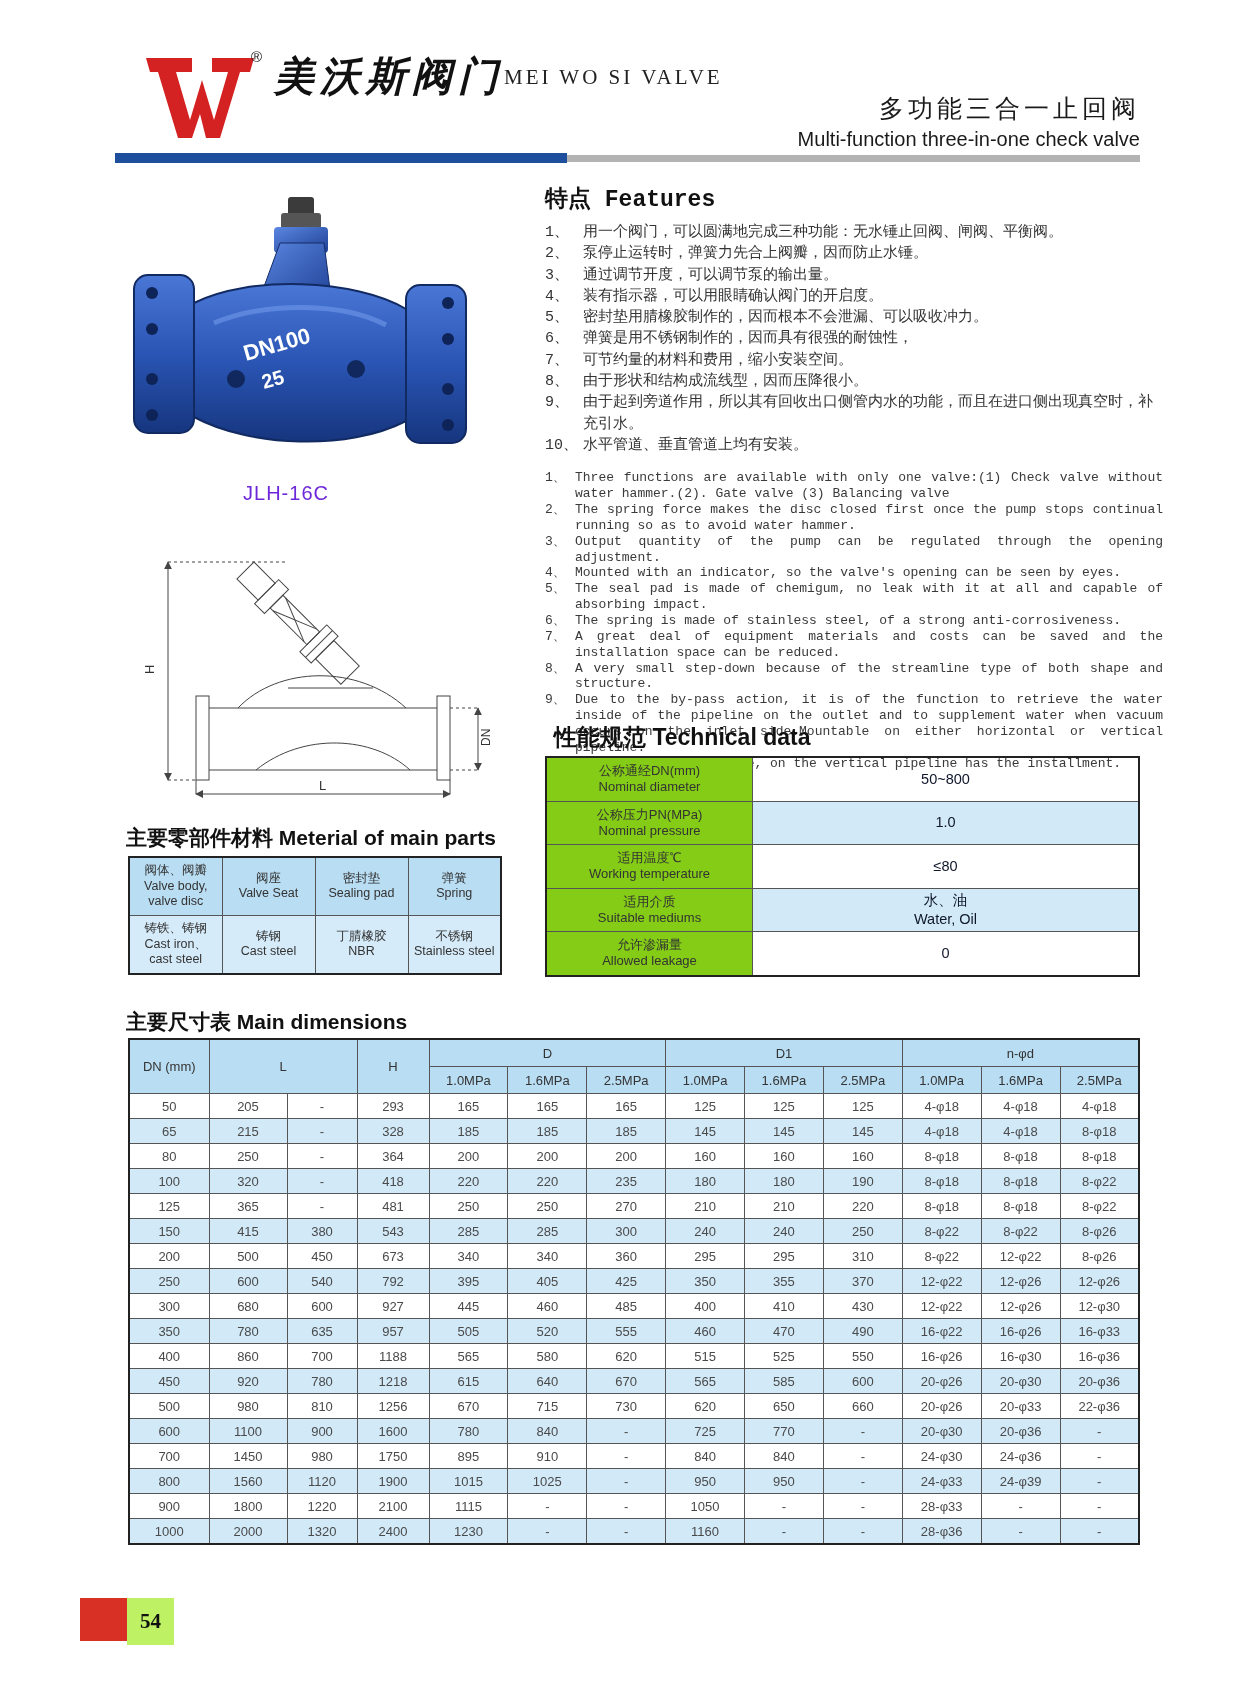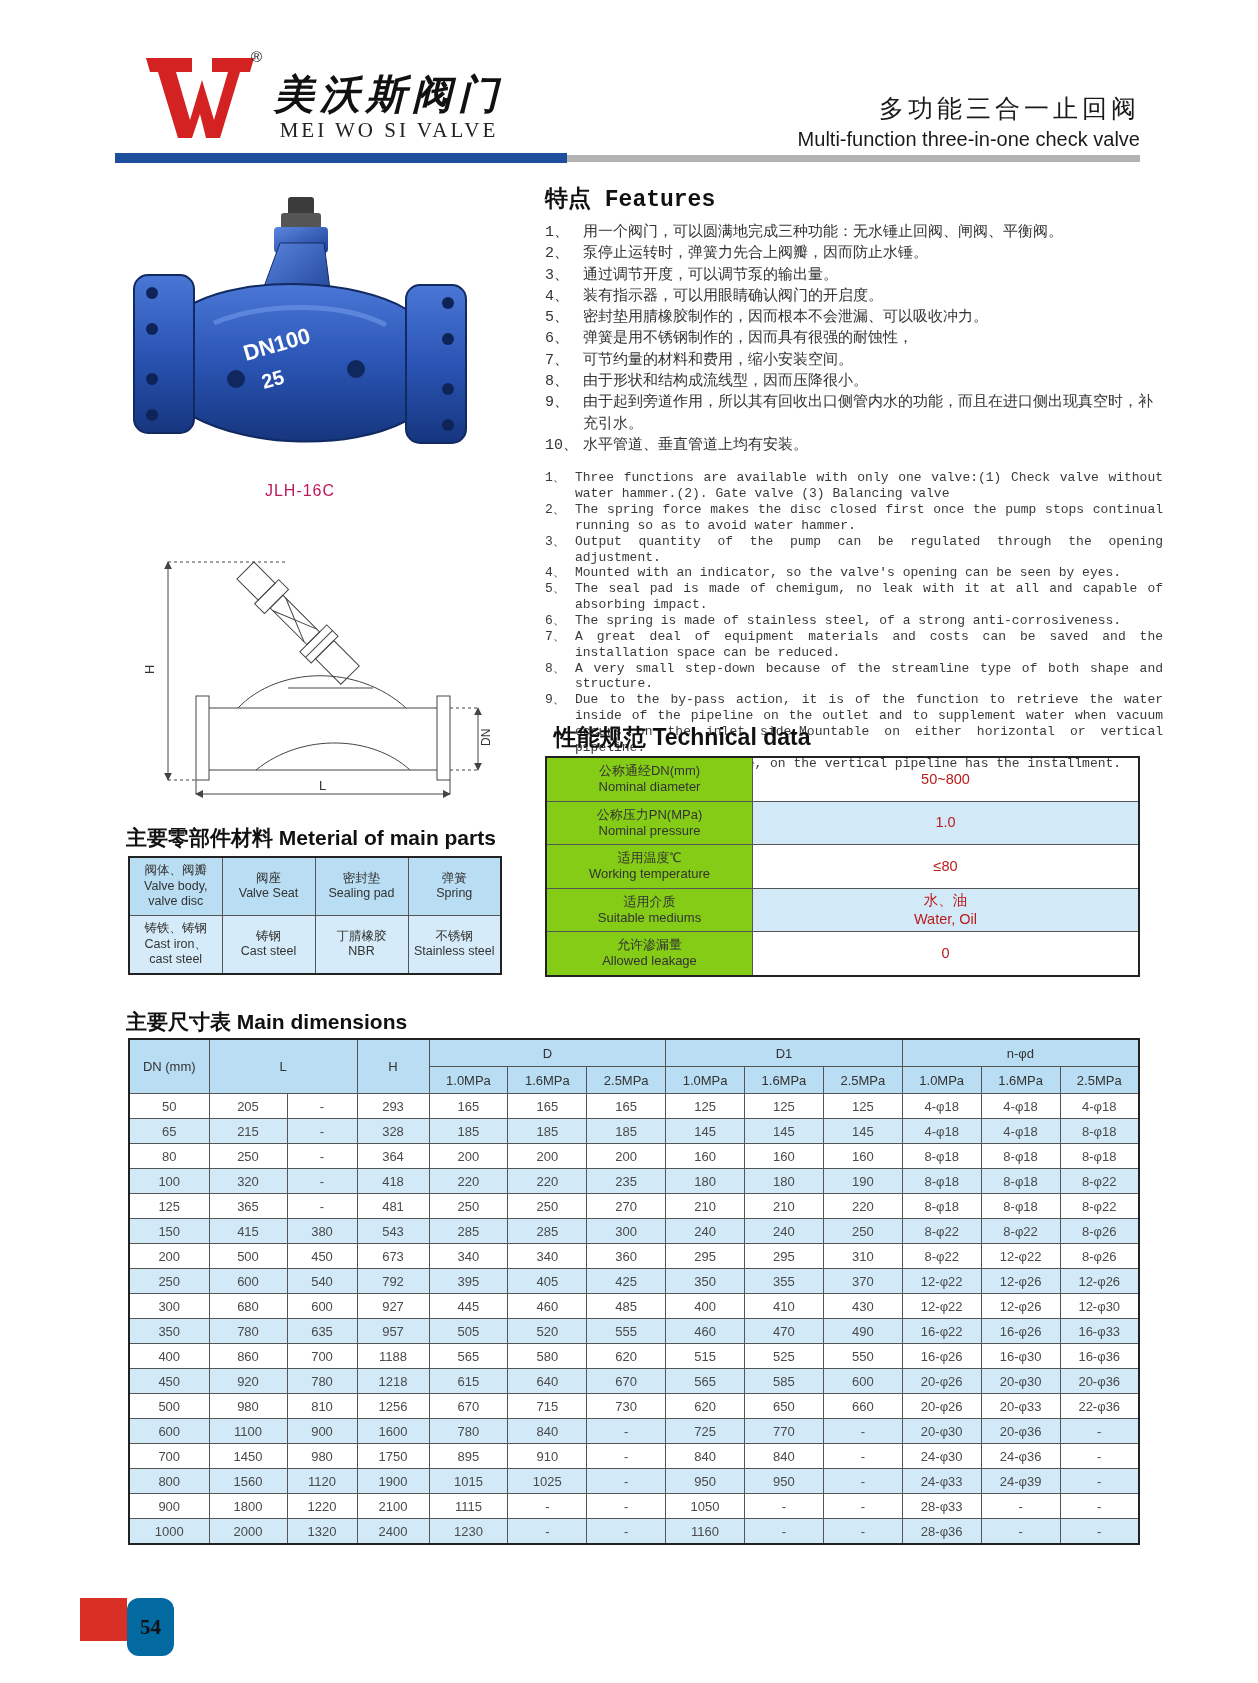--- a/index.html
+++ b/index.html
@@ -3,35 +3,35 @@
 <meta charset="utf-8">
 <style>
   html,body{margin:0;padding:0;background:#fff;}
   .page{position:relative;width:1258px;height:1683px;background:#fff;
         font-family:"Liberation Sans",sans-serif;color:#222;overflow:hidden;}
 
   
   .logo-block{position:absolute;left:142px;top:50px;display:flex;align-items:flex-start;gap:14px;}
   .logo-mark{position:relative;width:118px;height:92px;}
   .logo-reg{position:absolute;right:-2px;top:-2px;font-size:15px;color:#222;}
-  .brand-col{display:flex;flex-direction:column;align-items:center;margin-top:22px;}
+  .brand-col{display:flex;align-items:center;margin-top:4px;}
   .brand-cn{font-size:40px;font-weight:bold;letter-spacing:6px;font-style:italic;
             font-family:"DejaVu Sans",sans-serif;color:#111;line-height:1.1;}
   .brand-en{font-size:21px;letter-spacing:3px;font-family:"Liberation Serif",serif;color:#222;margin-top:2px;}
   .product-title{position:absolute;right:118px;top:92px;text-align:right;}
   .product-title .cn{font-size:25px;letter-spacing:4px;color:#1a1a1a;}
   .product-title .en{font-size:20px;color:#1a1a1a;margin-top:3px;margin-left:22px;}
   .divider{position:absolute;left:115px;top:153px;width:1025px;display:flex;align-items:flex-end;}
   .divider-blue{width:452px;height:10px;background:#1d4f9c;}
   .divider-gray{flex:1;height:7px;background:#b3b3b3;margin-bottom:1px;}
 
   
   .photo-wrap{position:absolute;left:118px;top:183px;width:364px;height:296px;}
-  .model-label{position:absolute;left:118px;top:482px;width:364px;text-align:center;
-               font-size:16px;letter-spacing:1px;color:#be185d;}
+  .model-label{position:absolute;left:104px;top:482px;width:364px;text-align:center;
+               font-size:20px;letter-spacing:1px;color:#6d28d9;}
   .drawing-wrap{position:absolute;left:138px;top:518px;width:372px;height:288px;}
 
   .mat-title{position:absolute;left:126px;top:824px;font-size:21px;font-weight:bold;color:#111;text-align:center;}
   .mat-table{position:absolute;left:128px;top:856px;width:374px;border-collapse:collapse;
              font-size:12.5px;color:#333;table-layout:fixed;border:2px solid #222;}
   .mat-table td{border:1px solid #555;text-align:center;vertical-align:middle;padding:5px 2px;line-height:1.25;}
   .mat-table .hd td{background:#b9ddf2;}
   .mat-table .vl td{background:#d6ebf9;}
 
   
@@ -43,37 +43,37 @@
   .feat-en{margin-top:14px;}
   .feat-en .feat-item{font-size:13px;line-height:1.22;color:#3a3a3a;text-align:justify;}
   .feat-en .feat-num{flex:0 0 30px;}
   .feat-text{flex:1;}
 
   .tech-title{position:absolute;left:545px;top:722px;font-size:23px;font-weight:bold;color:#111;margin-left:9px;}
   .tech-table{position:absolute;left:545px;top:756px;width:595px;border-collapse:collapse;
               table-layout:fixed;border:2px solid #222;}
   .tech-table td{border:1px solid #555;text-align:center;vertical-align:middle;}
   .tech-table .t-label{background:#84cc16;width:197px;padding:5px 4px;font-size:13px;color:#333;line-height:1.25;}
-  .tech-table .t-value{font-size:14.5px;color:#b91c1c;line-height:1.3;}
+  .tech-table .t-value{font-size:14.5px;color:#0f172a;line-height:1.3;}
   .tech-table tr.alt .t-value{background:#d2e9f8;}
 
   
   .dim-title{position:absolute;left:126px;top:1008px;font-size:21px;font-weight:bold;color:#111;}
   .dim-table{position:absolute;left:128px;top:1038px;width:1012px;border-collapse:collapse;
              table-layout:fixed;font-size:13px;color:#4a4a4a;border:2px solid #222;}
   .dim-table th,.dim-table td{border:1px solid #555;text-align:center;padding:0;height:24px;
              font-weight:normal;overflow:hidden;white-space:nowrap;}
   .dim-table thead th{background:#b9ddf2;color:#333;height:26px;}
   .dim-table tbody tr.alt td{background:#d2e9f8;}
 
   
   .footer-red{position:absolute;left:80px;top:1598px;width:47px;height:43px;background:#d93025;}
-  .footer-gray{position:absolute;left:127px;top:1598px;width:47px;height:58px;background:#0369a1;
+  .footer-gray{position:absolute;left:127px;top:1598px;width:47px;height:47px;background:#bef264;
                display:flex;align-items:center;justify-content:center;
-               font-weight:bold;font-size:21px;font-family:"Liberation Serif",serif;color:#111;border-radius:12px;}
+               font-weight:bold;font-size:21px;font-family:"Liberation Serif",serif;color:#111;}
 </style>
 </head>
 <body>
 
 <div class="page">
 
   <div class="logo-block">
     <div class="logo-mark">
       <svg width="118" height="92" viewBox="0 0 118 92">
         <path d="M4 8 H50 V22 H34 L48 70 L60 30 L72 70 L86 22 H70 V8 H112 L108 22 H98 L78 88 H64 L58 64 L50 88 H36 L16 22 H8 Z" fill="#d42121"></path>

